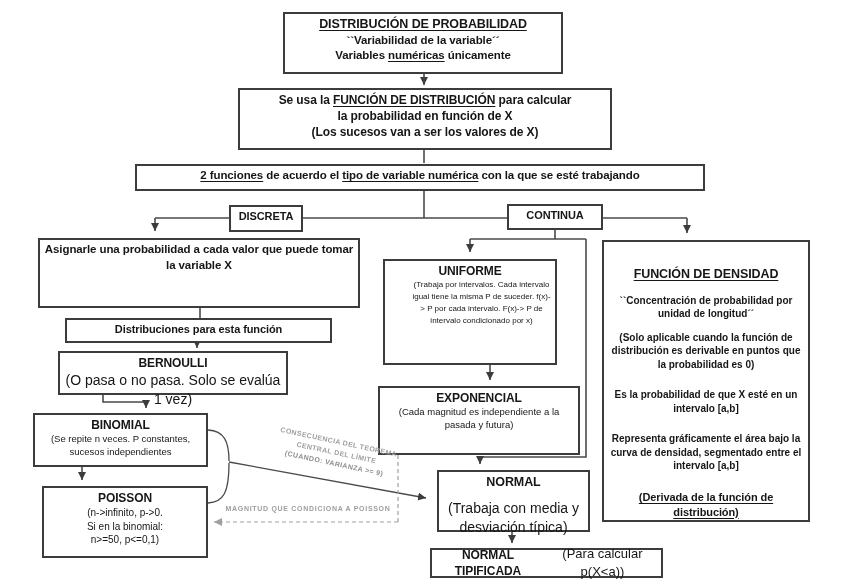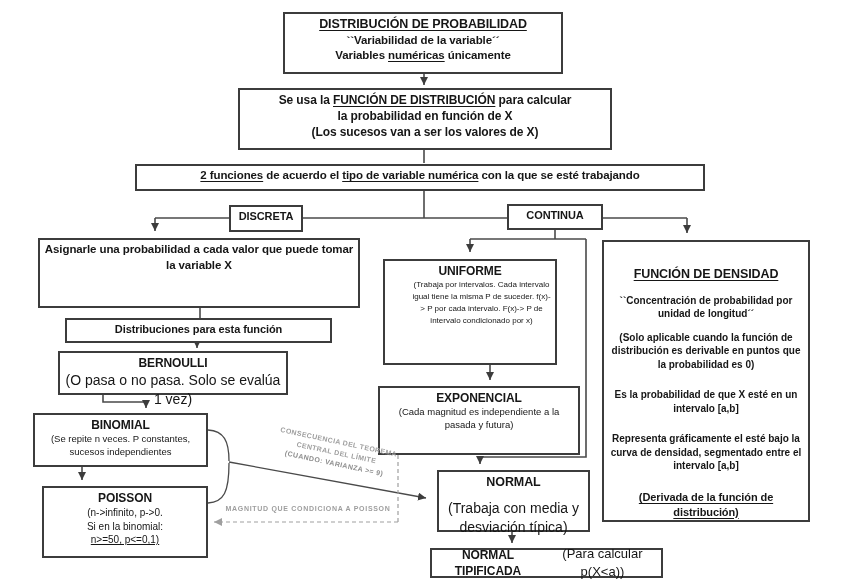--- a/index.html
+++ b/index.html
@@ -106,21 +106,21 @@
   <div class="box" style="left:33px;top:413px;width:175px;height:54px;">
     <div class="t" style="font-size:12px;">BINOMIAL</div>
     <div class="body-sm" style="font-size:9.5px;">(Se repite n veces. P constantes,</div>
     <div class="body-sm" style="font-size:9.5px;">sucesos independientes</div>
   </div>
 
   <div class="box" style="left:42px;top:486px;width:166px;height:72px;">
     <div class="t" style="font-size:12px;">POISSON</div>
     <div class="body-sm" style="font-size:10px;">(n-&gt;infinito, p-&gt;0.</div>
     <div class="body-sm" style="font-size:10px;">Si en la binomial:</div>
-    <div class="body-sm" style="font-size:10px;text-decoration:underline;">n&gt;=50, p&lt;=0,1)</div>
+    <div class="body-sm" style="font-size:10px;">n&gt;=50, p&lt;=0,1)</div>
   </div>
 
   <div class="box" style="left:383px;top:259px;width:174px;height:106px;">
     <div class="t" style="font-size:12px;">UNIFORME</div>
     <div class="body-sm" style="font-size:8px;line-height:1.5;margin-left:23px;">(Trabaja por intervalos. Cada intervalo igual tiene la misma P de suceder. f(x)-&gt; P por cada intervalo. F(x)-&gt; P de intervalo condicionado por x)</div>
   </div>
 
   <div class="box" style="left:378px;top:386px;width:202px;height:69px;">
     <div class="t" style="font-size:12px;">EXPONENCIAL</div>
     <div class="body-sm" style="font-size:9.5px;">(Cada magnitud es independiente a la pasada y futura)</div>
@@ -134,21 +134,21 @@
   <div class="box" style="left:430px;top:548px;width:233px;height:30px;flex-direction:row;gap:8px;">
     <span class="t" style="font-size:12px;">NORMAL TIPIFICADA</span>
     <span class="body-sm" style="font-size:13px;">(Para calcular p(X&lt;a))</span>
   </div>
 
   <div class="box dens" style="left:602px;top:240px;width:208px;height:282px;justify-content:flex-start;padding:24px 6px;">
     <div class="t u" style="font-size:12.5px;margin-bottom:6px;">FUNCIÓN DE DENSIDAD</div>
     <p style="font-size:10px;font-weight:600;">``Concentración de probabilidad por unidad de longitud´´</p>
     <p style="font-size:10px;font-weight:600;">(Solo aplicable cuando la función de distribución es derivable en puntos que la probabilidad es 0)</p>
     <p style="font-size:10px;font-weight:600;margin-top:12px;">Es la probabilidad de que X esté en un intervalo [a,b]</p>
-    <p style="font-size:10px;font-weight:600;margin-top:12px;">Representa gráficamente el esté bajo la curva de densidad, segmentado entre el intervalo [a,b]</p>
+    <p style="font-size:10px;font-weight:600;margin-top:12px;">Representa gráficamente el área bajo la curva de densidad, segmentado entre el intervalo [a,b]</p>
     <p class="t u" style="font-size:11px;margin-top:12px;">(Derivada de la función de distribución)</p>
   </div>
 
   <div class="annot clt">
     <div>CONSECUENCIA DEL TEOREMA</div>
     <div>CENTRAL DEL LÍMITE</div>
     <div class="b3">(CUANDO: VARIANZA &gt;= 9)</div>
   </div>
   <div class="annot mag">
     <span>MAGNITUD QUE CONDICIONA A POISSON</span>

